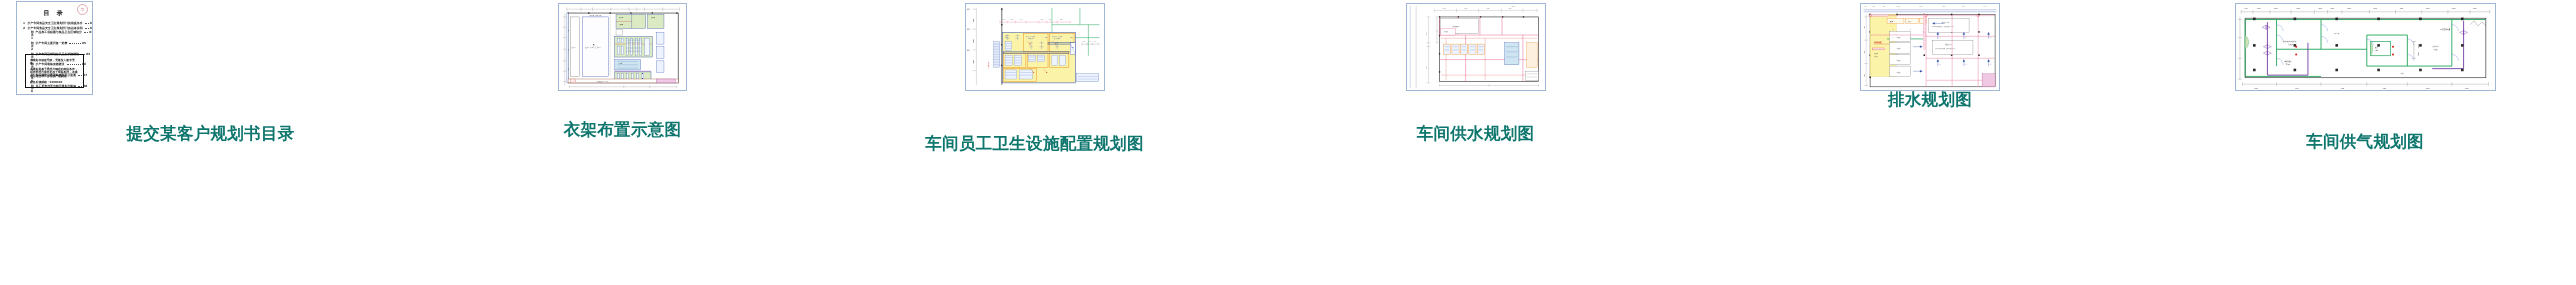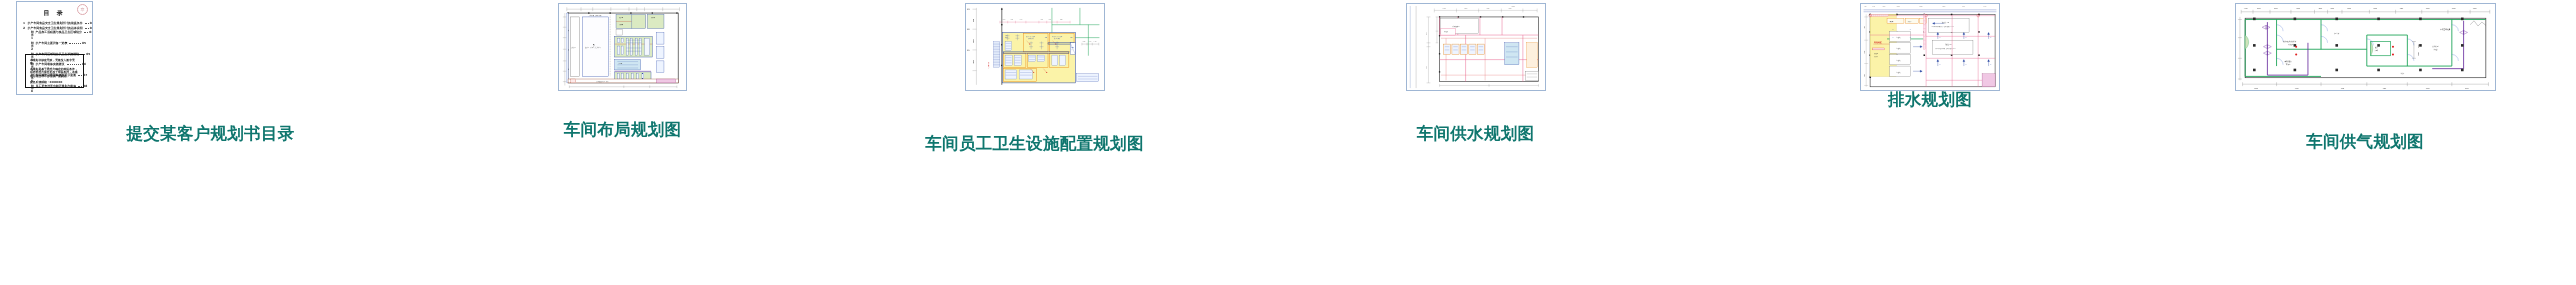--- a/index.html
+++ b/index.html
@@ -319,21 +319,21 @@
           <line x1="16" y1="128" x2="182" y2="128" stroke="#555" stroke-width="0.3"></line>
           <g stroke="#555" stroke-width="0.3">
             <line x1="16" y1="126" x2="16" y2="130"></line>
               <line x1="100" y1="126" x2="100" y2="130"></line>
             <line x1="140" y1="126" x2="140" y2="130"></line>
               <line x1="182" y1="126" x2="182" y2="130"></line>
           </g>
         </svg>
       </div>
     </div>
-    <div class="caption" style="margin-top:30px;">车间布局规划图</div>
+    <div class="caption" style="margin-top:30px;">衣架布置示意图</div>
   </div>
 
   <div class="gallery-item" style="width:421px;">
     <div class="thumb-frame" style="width:140px;height:88px;margin-top:2.6px;">
       <div class="dwg">
         <svg viewBox="0 0 212 133" preserveAspectRatio="none">
           <rect x="0" y="0" width="212" height="133" fill="#ffffff"></rect>
 
           <g fill="#333" font-family="DejaVu Sans" font-size="2.6">
             <text x="2" y="9">B3</text>

